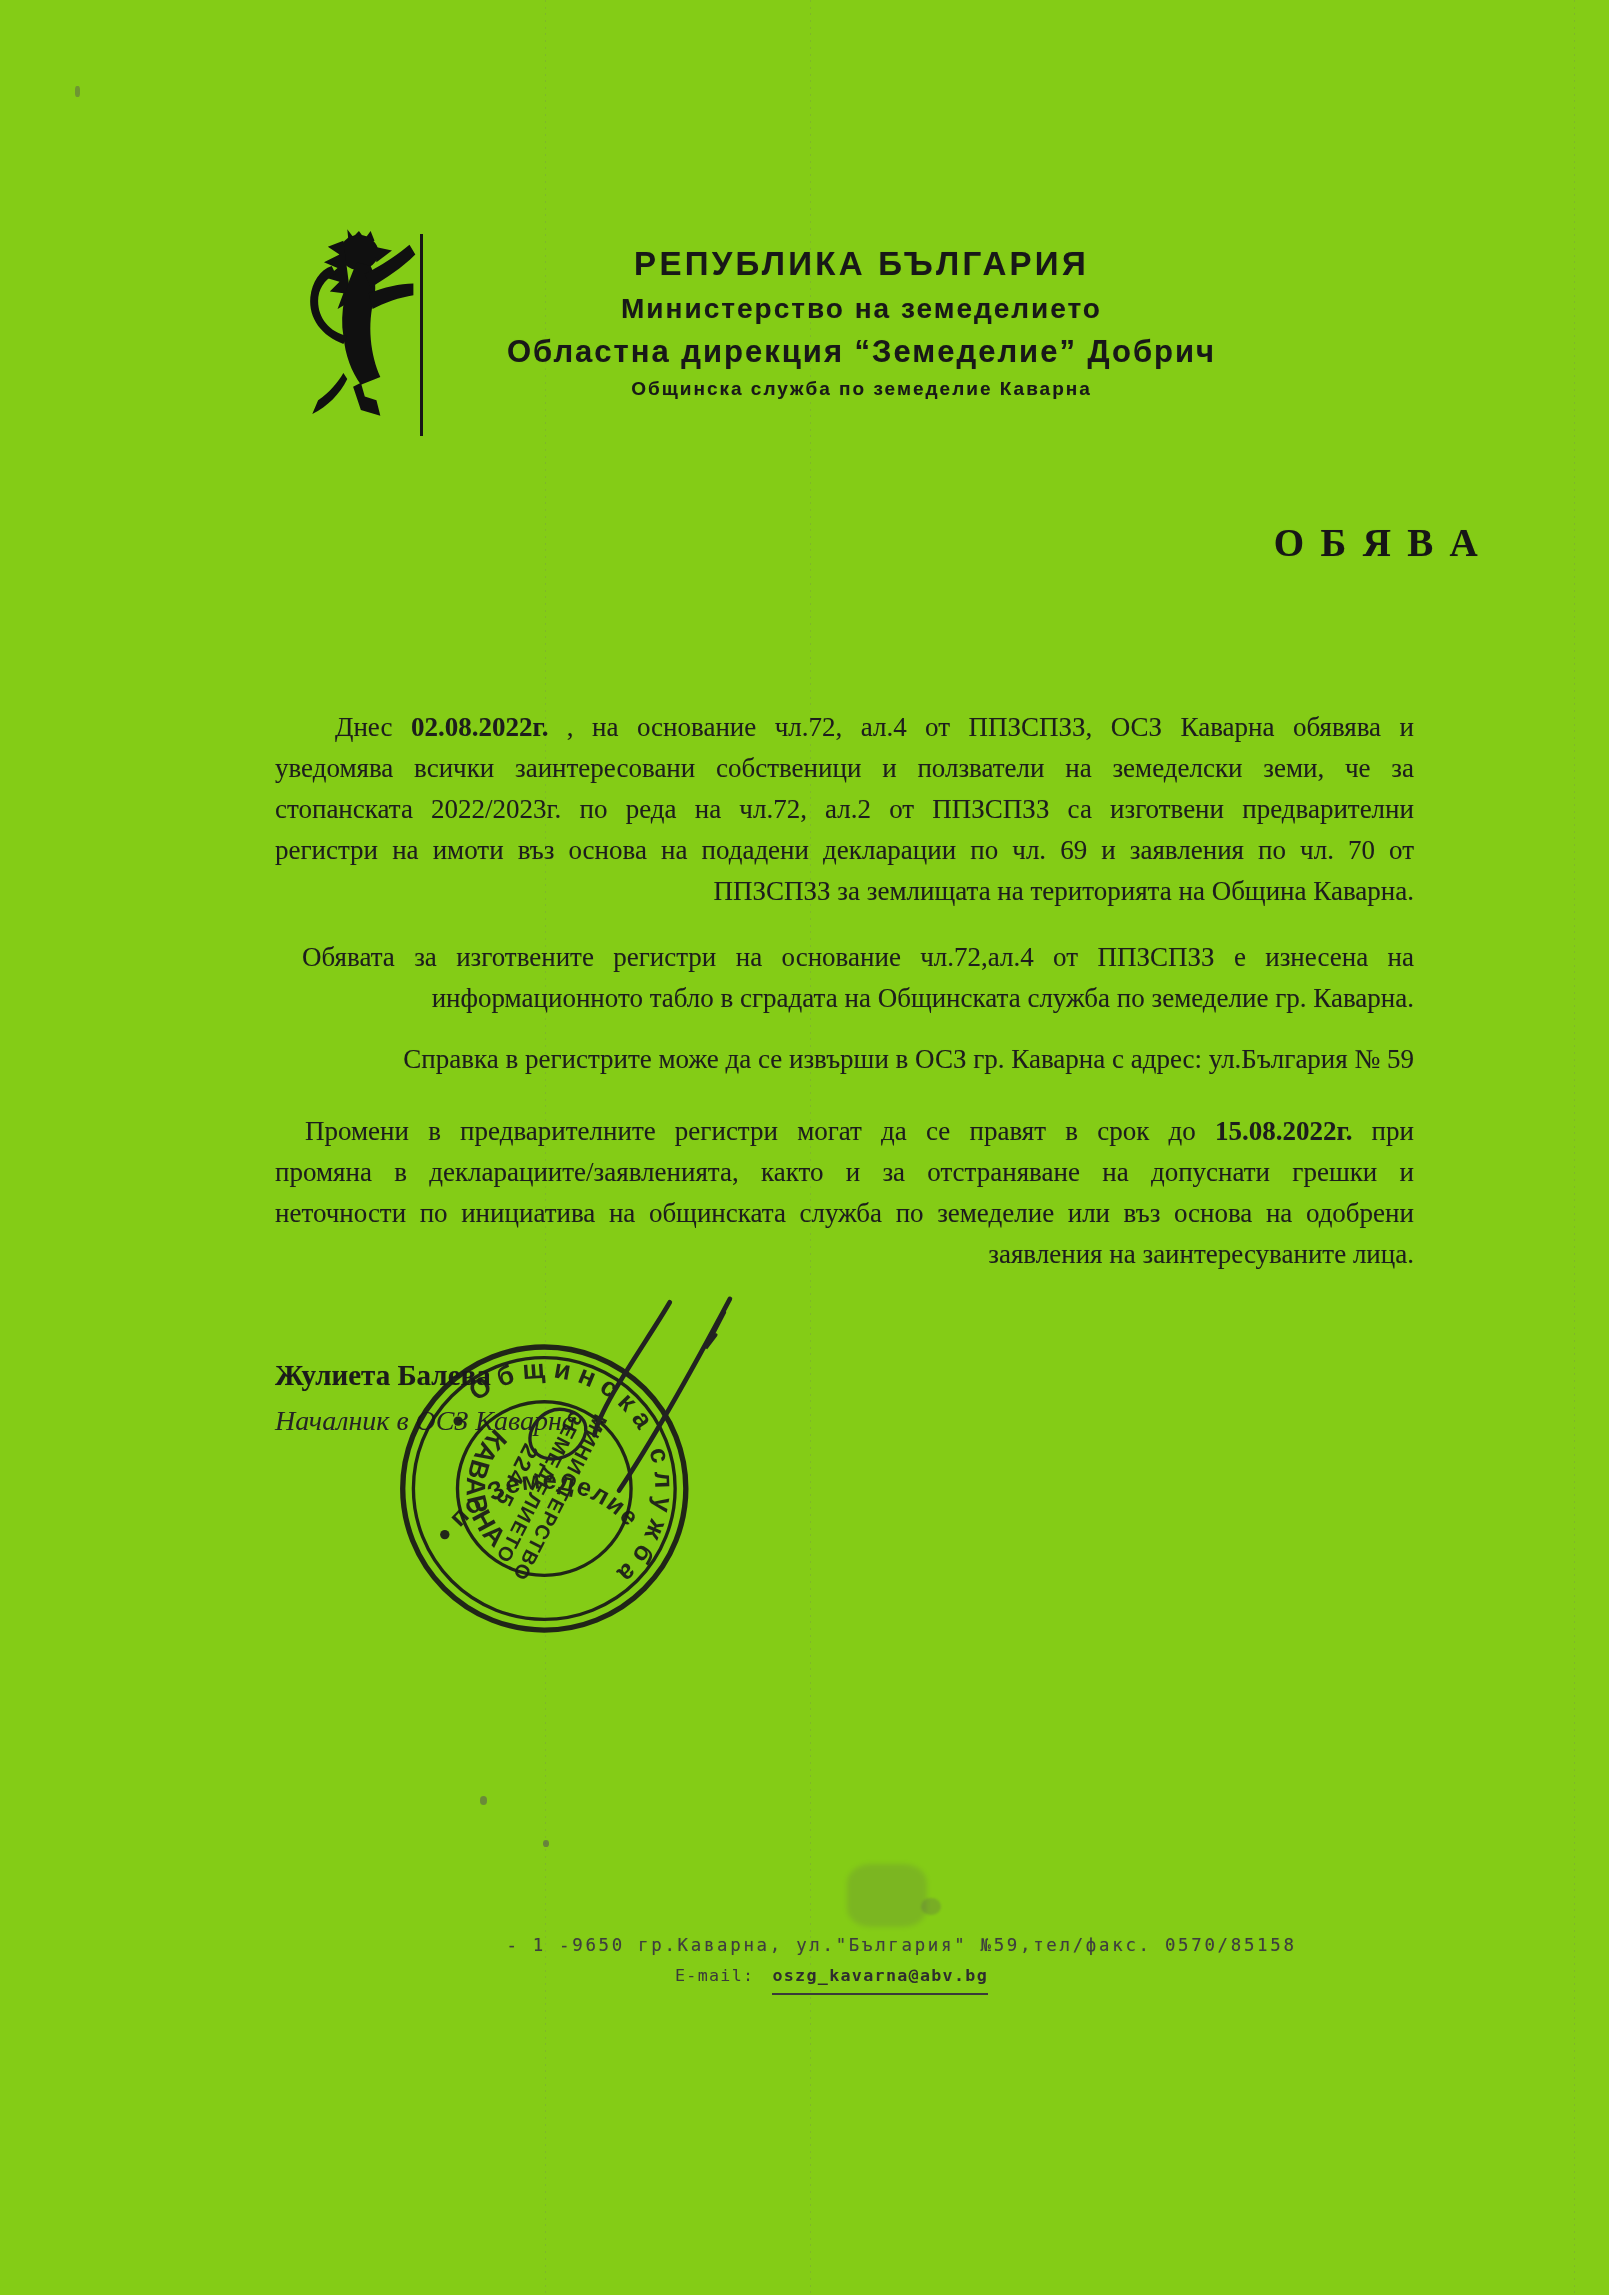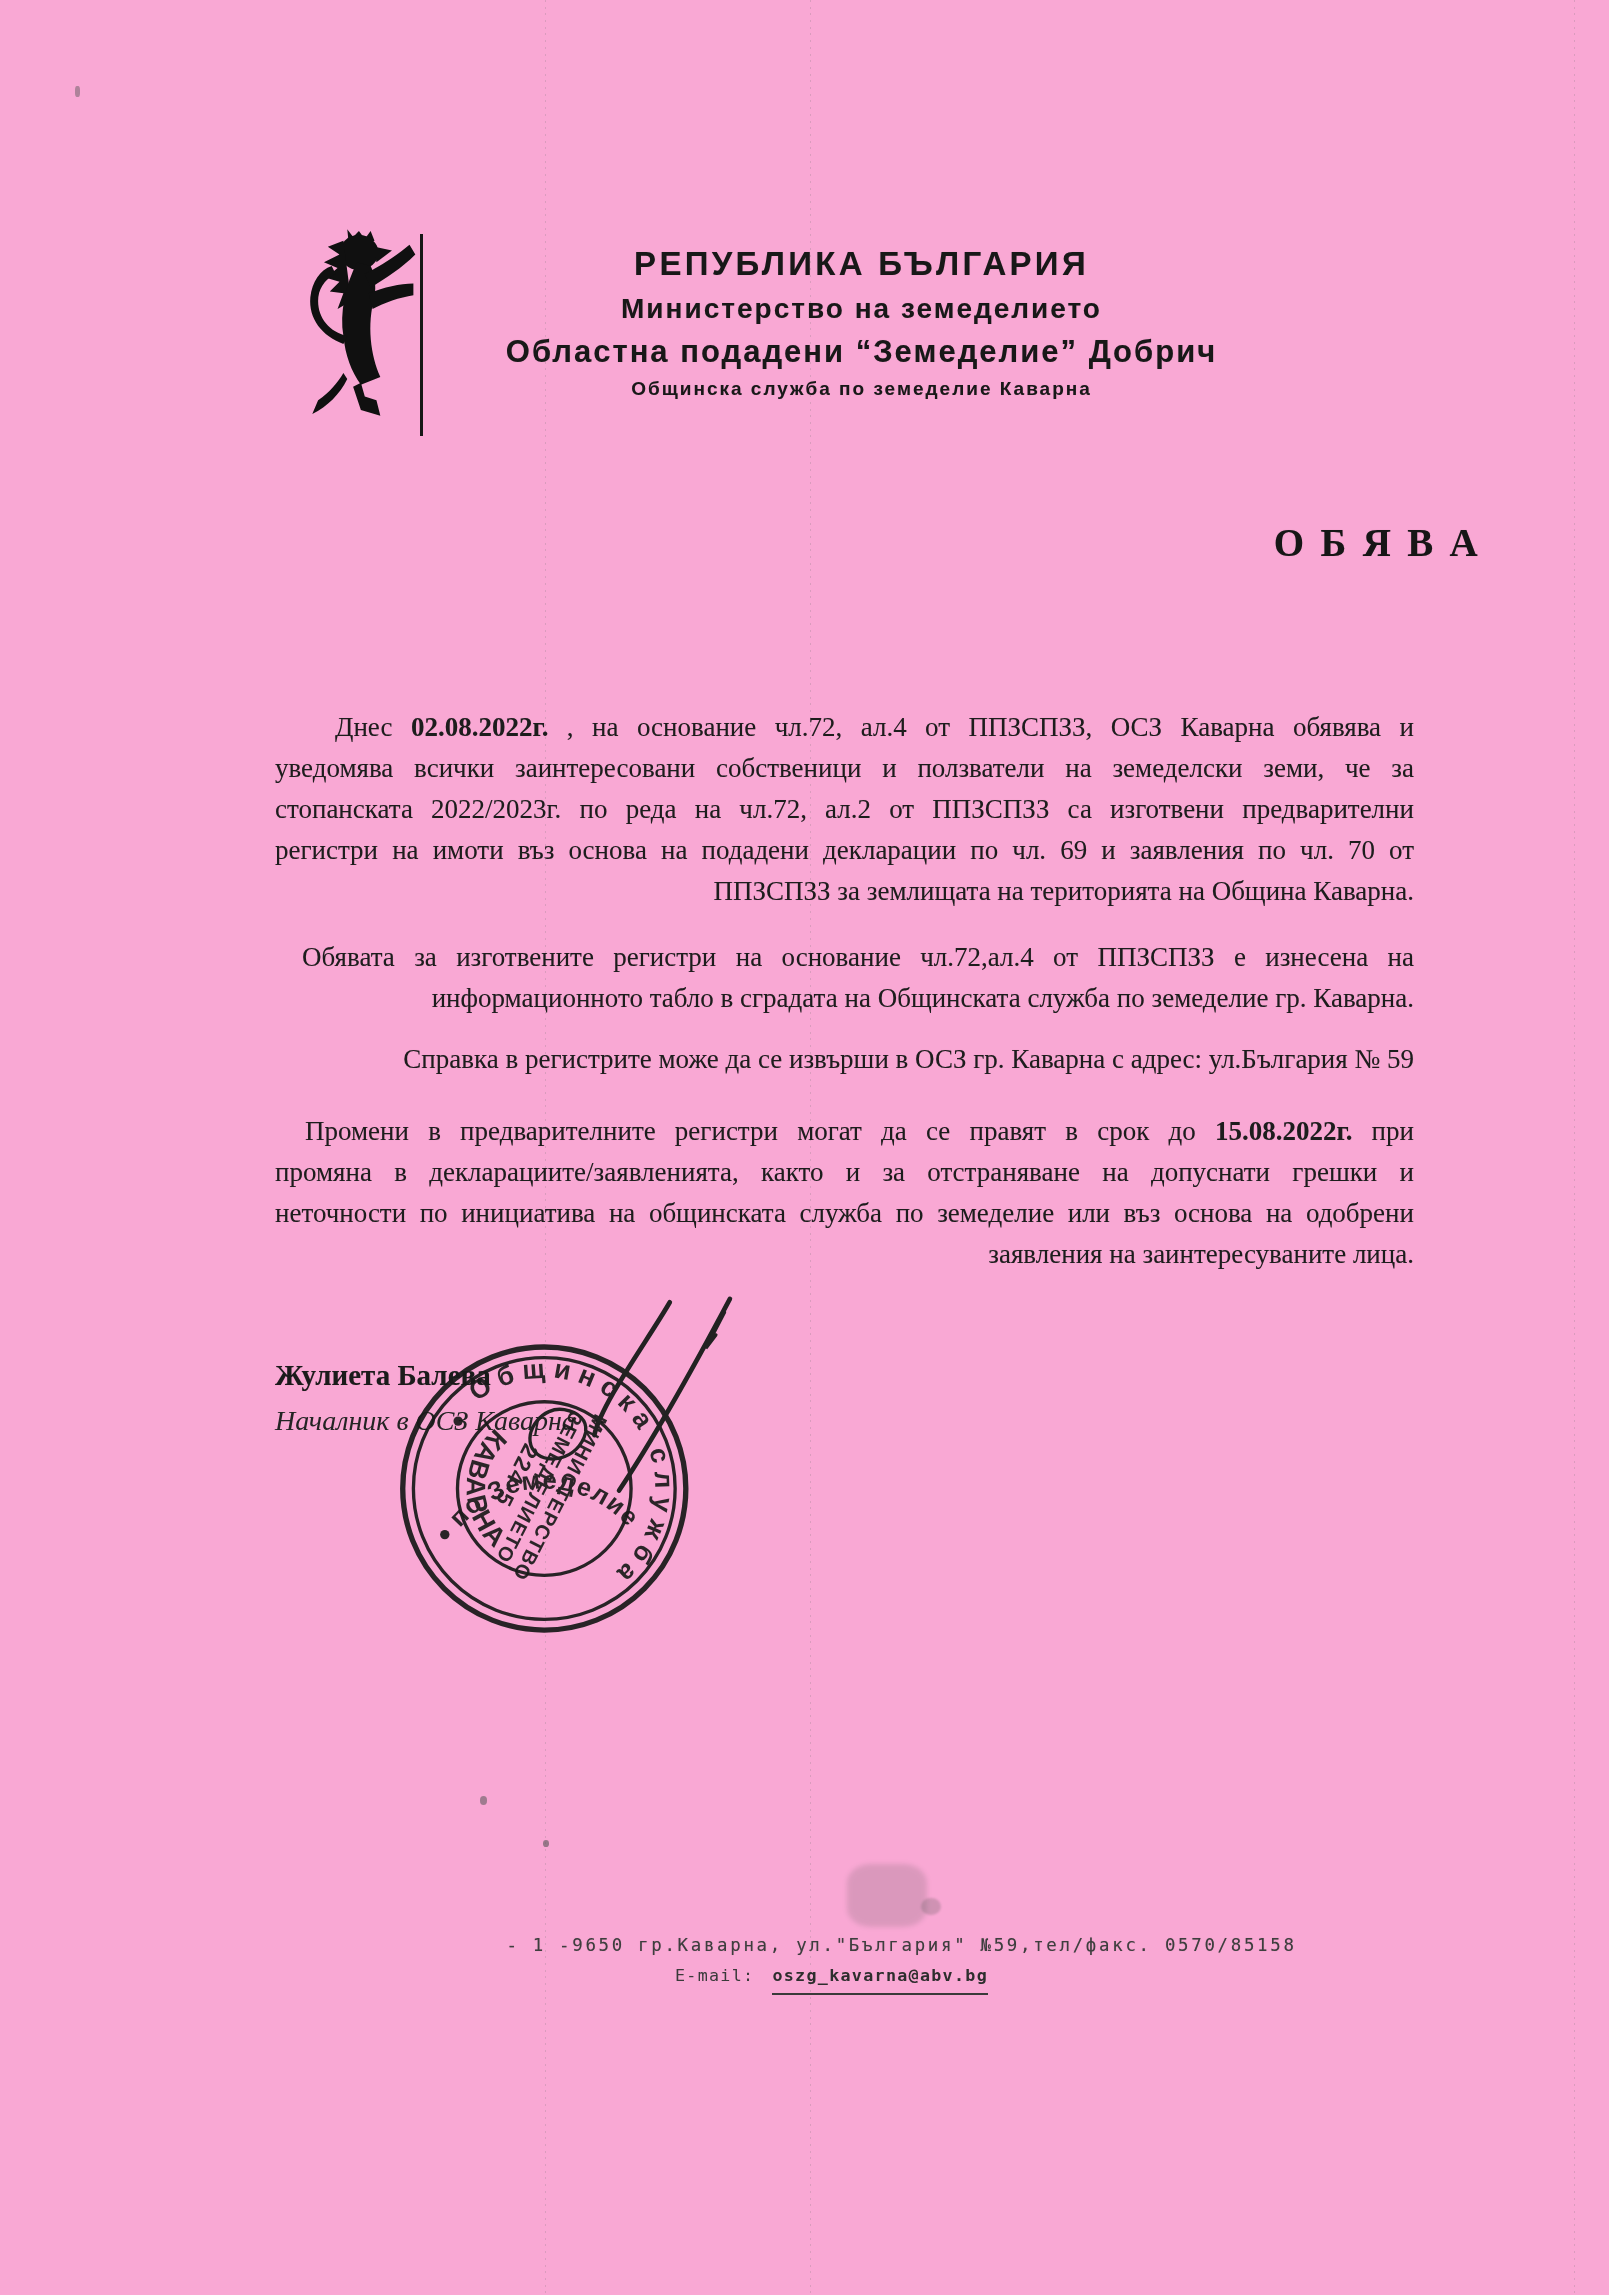--- a/index.html
+++ b/index.html
@@ -1,19 +1,19 @@
 <!DOCTYPE html>
 <html style="font-size:10.7px"><head>
 <meta charset="utf-8">
 <style>
   html,body{margin:0;padding:0;background:#e8e8e6;}
   .page{
     position:relative;
     width:1610px;height:2295px;
-    background:#f9a8d4;
+    background:#84cc16;
     overflow:hidden;
     font-family:"Liberation Serif","DejaVu Serif",serif;
     color:#1c1c1c;
   }
   
   .scanline{
     position:absolute;top:0;bottom:0;width:0.7px;
     background:repeating-linear-gradient(to bottom, rgba(110,110,110,.22) 0 2px, transparent 2px 6.7px);
     pointer-events:none;
   }
@@ -115,21 +115,21 @@
       <path d="M34 84 L38 96 L48 99 L46 91 L40 89 L38 82 Z"></path>
       <path d="M29 62 C18 58 11 49 12 38 C13 30 17 24 23 22 L25 26 C19 29 16 34 16 40 C16 49 22 56 31 58 Z"></path>
     </g>
   </svg>
 
   <div class="hsep"></div>
 
   <div class="hdr">
     <div class="h1">РЕПУБЛИКА БЪЛГАРИЯ</div>
     <div class="h2">Министерство на земеделието</div>
-    <div class="h3">Областна подадени “Земеделие” Добрич</div>
+    <div class="h3">Областна дирекция “Земеделие” Добрич</div>
     <div class="h4">Общинска служба по земеделие Каварна</div>
   </div>
 
   <div class="doc-title">О Б Я В А</div>
 
   <div class="bodytext">
     <div class="para" id="p1">
         <div class="tline jl" style="text-indent: 60px;"><span>Днес </span><span class="bld">02.08.2022г.</span><span> , на основание чл.72, ал.4 от ППЗСПЗЗ, ОСЗ Каварна обявява и</span></div>
         <div class="tline jl"><span>уведомява всички заинтересовани собственици и ползватели на земеделски земи, че за</span></div>
         <div class="tline jl"><span>стопанската 2022/2023г. по реда на чл.72, ал.2 от ППЗСПЗЗ са изготвени предварителни</span></div>

